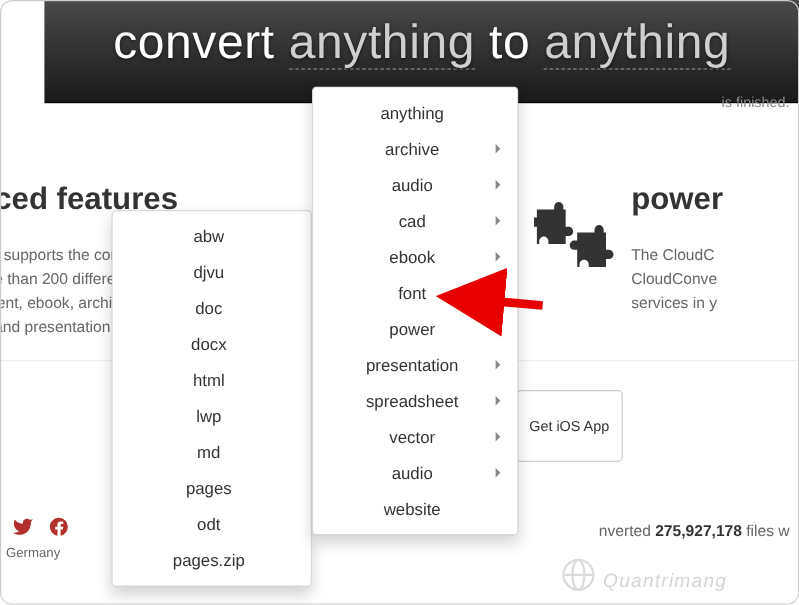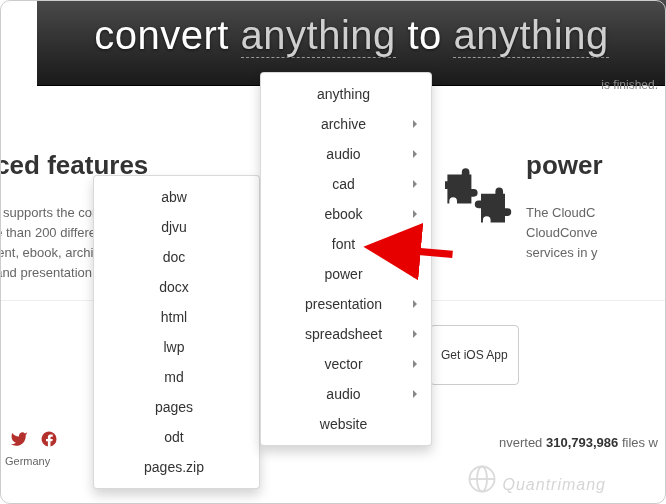--- a/index.html
+++ b/index.html
@@ -248,21 +248,21 @@
   <span>
     <svg viewBox="0 0 24 24" fill="#b3302c">
         <path d="M22 12a10 10 0 10-11.5 9.9v-7H8v-3h2.5V9.5A3.5 3.5 0 0114 6h3v3h-2c-.6 0-1 .4-1 1v2h3l-.5 3H14v7A10 10 0 0022 12z"></path>
       </svg>
   </span>
 </div>
 <div class="footer-text">Germany</div>
 
 <div class="footer-stats">
   
-  <span>nverted </span><b>310,793,986</b><span> files w</span>
+  <span>nverted </span><b>275,927,178</b><span> files w</span>
 </div>
 
 <div class="dropdown main" id="cat-dd">
     <div class="dd-item">anything</div>
     <div class="dd-item has-sub">archive</div>
     <div class="dd-item has-sub">audio</div>
     <div class="dd-item has-sub">cad</div>
     <div class="dd-item has-sub">ebook</div>
     <div class="dd-item has-sub">font</div>
     <div class="dd-item has-sub">power</div>

